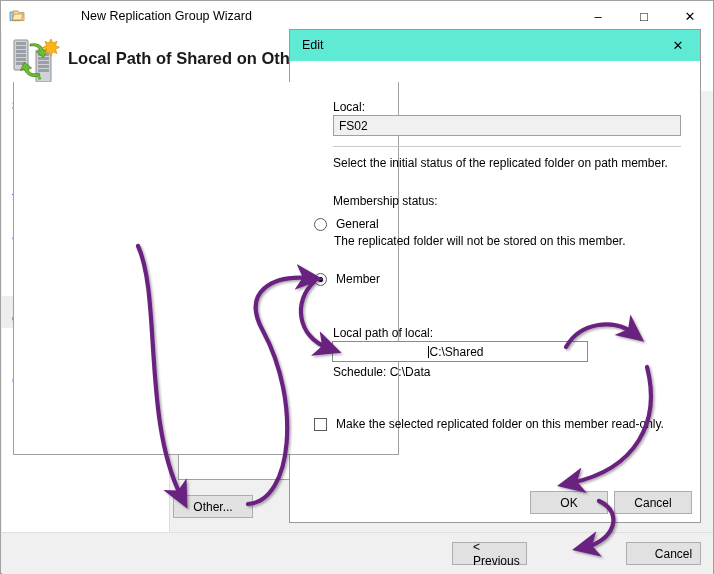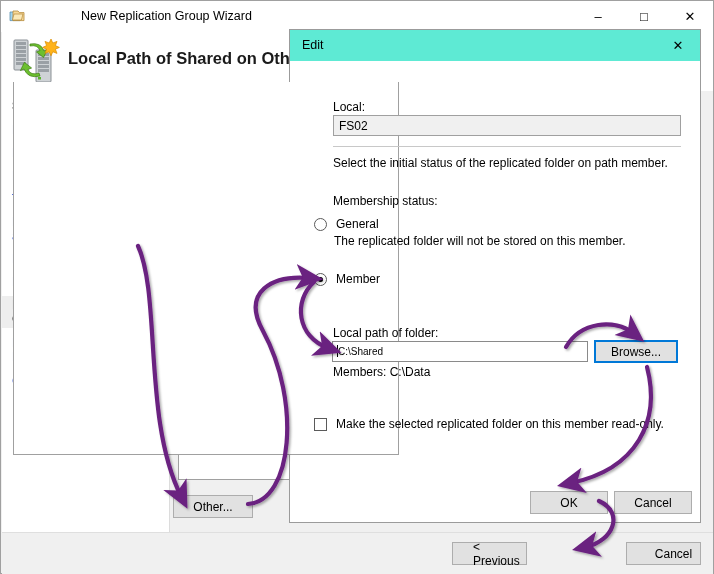--- a/index.html
+++ b/index.html
@@ -83,21 +83,21 @@
   .d-ms-lbl{left:332px;top:193px;}
 
   .radio-row{position:absolute;left:313px;font-size:12px;}
   .radio{position:absolute;left:0;top:1px;width:13px;height:13px;border:1px solid #5a5a5a;border-radius:50%;background:#fff;box-sizing:border-box;}
   .radio .dot{position:absolute;left:3px;top:3px;width:5px;height:5px;border-radius:50%;background:#000;}
   .radio-lbl{position:absolute;left:22px;top:0;white-space:nowrap;}
   .sub-lbl{position:absolute;left:333px;font-size:12px;color:#000;white-space:nowrap;}
 
   .d-path-lbl{left:332px;top:325px;}
   .d-path-box{position:absolute;left:331px;top:340px;width:256px;height:21px;background:#fff;
-              border:1px solid #8a8a8a;box-sizing:border-box;padding:3px 12px 0 4px;font-size:10px;}
+              border:1px solid #8a8a8a;box-sizing:border-box;padding:3px 12px 0 4px;font-size:12px;text-align:center;}
   .d-path-box .caret{display:inline-block;width:0;border-left:1px solid #000;height:12px;vertical-align:-2px;margin-right:0px;}
   .d-browse{position:absolute;left:593px;top:339px;width:84px;height:23px;}
   .d-example{left:332px;top:364px;}
 
   .d-chk-row{position:absolute;left:313px;top:416px;font-size:12px;}
   .chk{position:absolute;left:0;top:1px;width:13px;height:13px;border:1px solid #5a5a5a;background:#fff;box-sizing:border-box;}
   .chk-lbl{position:absolute;left:22px;top:0;white-space:nowrap;}
 
   .d-footer-btn{position:absolute;top:490px;height:23px;width:78px;}
   .d-ok{left:529px;text-align:right;}
@@ -227,24 +227,23 @@
   </div>
   <div class="sub-lbl" style="top:233px">The replicated folder will not be stored on this member.</div>
 
   <div class="radio-row" style="top:271px">
     <span class="radio">
         <span class="dot"></span>
       </span>
     <span class="radio-lbl">Member</span>
   </div>
 
-  <div class="d-lbl d-path-lbl">Local path of folder:</div>
+  <div class="d-lbl d-path-lbl">Local path of local:</div>
   <div class="d-path-box"><span class="caret"></span><span>C:\Shared</span></div>
-  <div class="btn d-browse focus">Browse...</div>
-  <div class="d-lbl d-example">Members: C:\Data</div>
+  <div class="d-lbl d-example">Schedule: C:\Data</div>
 
   <div class="d-chk-row">
     <span class="chk"></span>
     <span class="chk-lbl">Make the selected replicated folder on this member read-only.</span>
   </div>
 
   <div class="btn d-footer-btn d-ok">OK</div>
   <div class="btn d-footer-btn d-cancel">Cancel</div>
 
   <svg class="arrows" viewBox="0 0 714 574">

